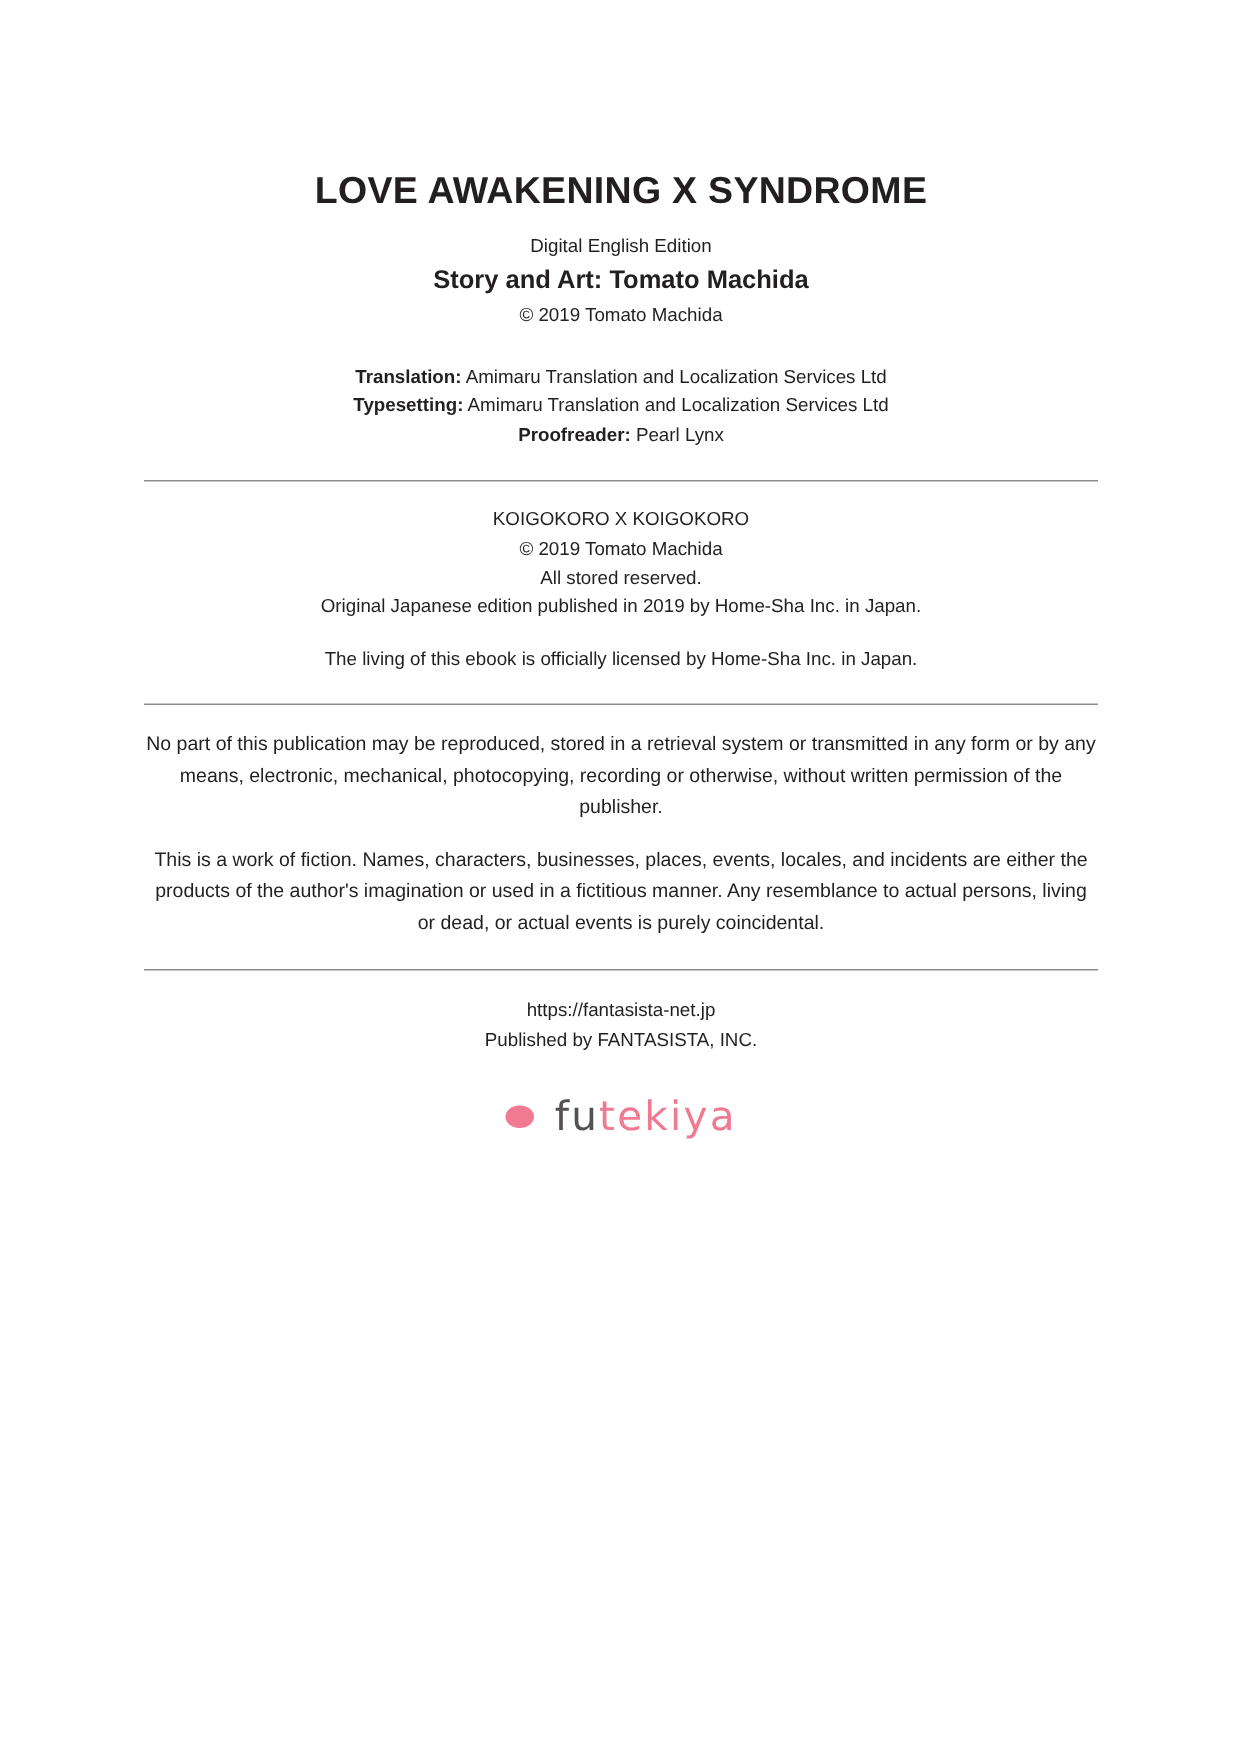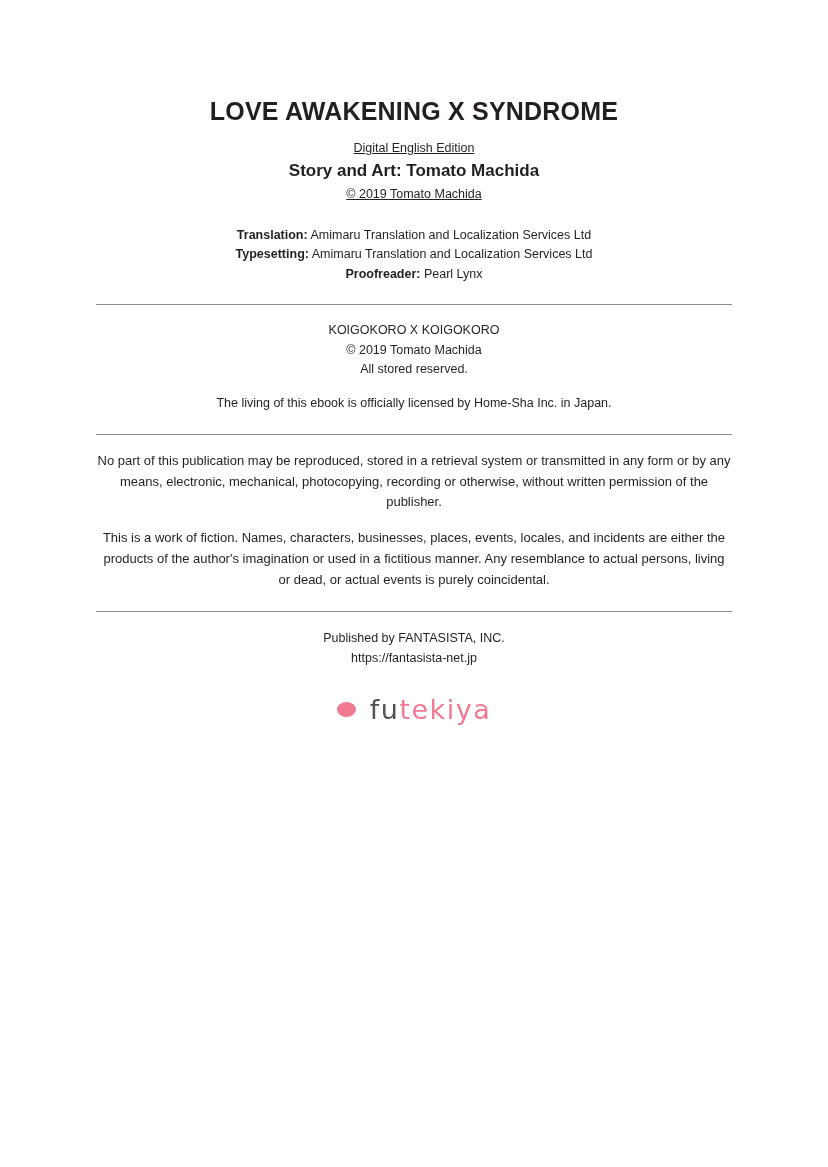--- a/index.html
+++ b/index.html
@@ -17,36 +17,35 @@
   }
   .page {
     width: 828px;
     height: 1167px;
     box-sizing: border-box;
     padding: 0;
     position: relative;
   }
   .content {
     width: 636px;
-    margin: 0 auto;
+    margin: 16px auto;
     padding-top: 96px;
     text-align: center;
   }
   .title {
     font-size: 25px;
     font-weight: bold;
     letter-spacing: 0.2px;
     margin: 0 0 13px 0;
     line-height: 1.2;
   }
   .edition {
     font-size: 12.5px;
     line-height: 1.55;
     margin: 0;
-    text-decoration: underline;
   }
   .credit-line {
     font-size: 12.5px;
     line-height: 1.55;
     margin: 0;
   }
   .credit-line .lbl {
     font-weight: bold;
     text-align: center;
   }
@@ -141,35 +140,36 @@
       <span class="lbl">Proofreader:</span>
       <span>Pearl Lynx</span>
     </p>
 
     <hr class="rule">
 
     <div class="section">
       <p class="small-caps-line">KOIGOKORO X KOIGOKORO</p>
       <p>© 2019 Tomato Machida</p>
       <p>All stored reserved.</p>
+      <p>Original Japanese edition published in 2019 by Home-Sha Inc. in Japan.</p>
       <p class="para">The living of this ebook is officially licensed by Home-Sha Inc. in Japan.</p>
     </div>
 
     <hr class="rule">
 
     <div class="section legal">
       <p>No part of this publication may be reproduced, stored in a retrieval system or transmitted in any form or by any means, electronic, mechanical, photocopying, recording or otherwise, without written permission of the publisher.</p>
       <p class="para">This is a work of fiction. Names, characters, businesses, places, events, locales, and incidents are either the products of the author's imagination or used in a fictitious manner. Any resemblance to actual persons, living or dead, or actual events is purely coincidental.</p>
     </div>
 
     <hr class="rule">
 
     <div class="section publisher">
+      <p>https://fantasista-net.jp</p>
       <p>Published by FANTASISTA, INC.</p>
-      <p>https://fantasista-net.jp</p>
     </div>
 
     <div class="logo">
       <span class="logo-dot"></span>
       <span class="logo-text">
         <span class="fu">fu</span><span class="tek">tek</span><span class="iya">iya</span>
       </span>
     </div>
 
   </div>

